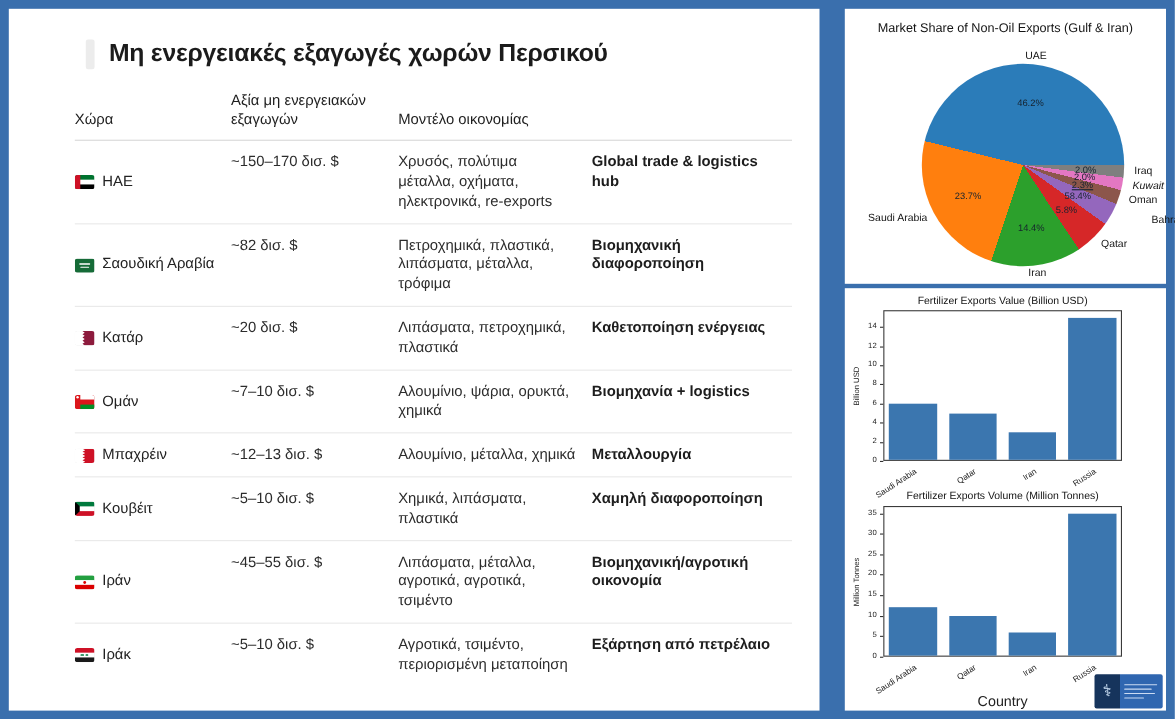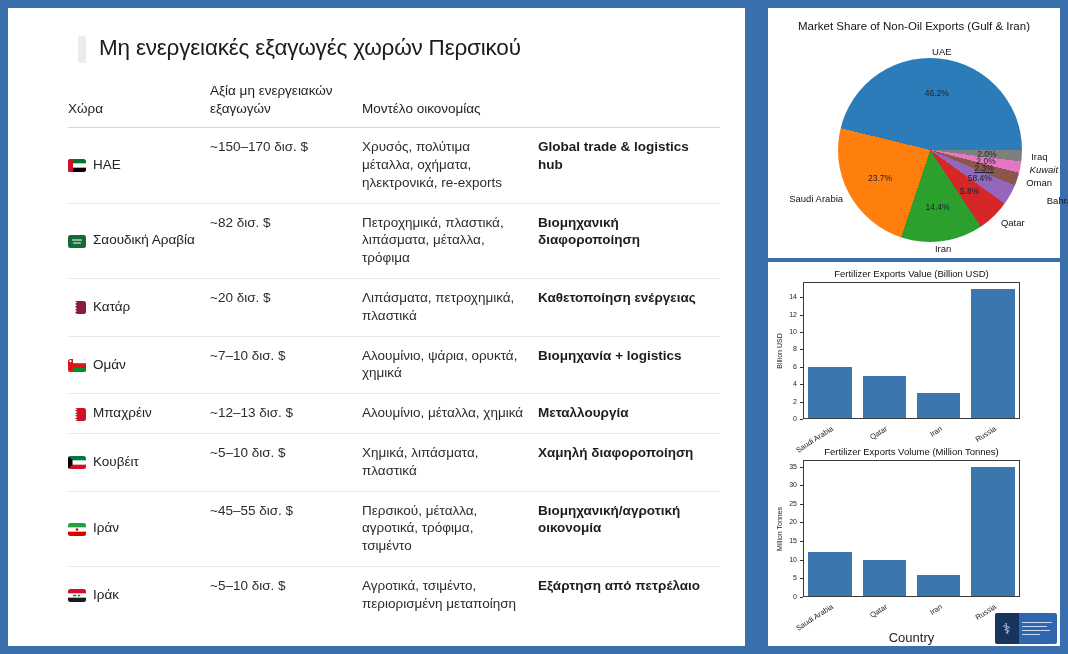--- a/index.html
+++ b/index.html
@@ -10,21 +10,21 @@
     -webkit-font-smoothing:antialiased;
   }
   .panel{position:absolute;background:#ffffff;}
   #table-panel{left:8px;top:8px;width:737px;height:638px;}
   #pie-panel{left:768px;top:8px;width:292px;height:250px;}
   #bars-panel{left:768px;top:262px;width:292px;height:384px;}
 
   
   .title-row{position:absolute;left:70px;top:26px;display:flex;align-items:flex-start;}
   .title-accent{width:8px;height:27px;background:#ececec;border-radius:2px;margin-right:13px;margin-top:2px;}
-  .page-title{font-size:22.5px;font-weight:400;color:#1b1b1b;letter-spacing:-0.2px;margin:0;line-height:1.2;}
+  .page-title{font-size:22.5px;font-weight:700;color:#1b1b1b;letter-spacing:-0.2px;margin:0;line-height:1.2;}
 
   .gtable{position:absolute;left:60px;top:74px;width:652px;}
   .thead{display:grid;grid-template-columns:142px 152px 176px 1fr;align-items:end;
          padding-bottom:10px;border-bottom:1px solid #d8d8d8;
          font-size:13.5px;color:#1e1e1e;line-height:1.3;}
   .thead > div{padding-right:14px;}
   .trow{display:grid;grid-template-columns:142px 152px 176px 1fr;
         padding:10px 0 11px 0;border-bottom:1px solid #e8e8e8;
         font-size:13.5px;color:#2c2c2c;line-height:1.32;}
   .trow:last-child{border-bottom:none;}
@@ -181,21 +181,21 @@
               <svg width="18" height="13" viewBox="0 0 18 13" xmlns="http://www.w3.org/2000/svg">
                 <rect width="18" height="13" fill="#fff"></rect>
                 <rect width="18" height="4.33" fill="#239f40"></rect>
                 <rect y="8.67" width="18" height="4.33" fill="#da0000"></rect>
                 <circle cx="9" cy="6.5" r="1.3" fill="#da0000"></circle>
               </svg>
             </span>
       <span class="country-name">Ιράν</span>
     </div>
     <div class="cell-value">~45–55 δισ. $</div>
-    <div class="cell-cats">Περσικού, μέταλλα, αγροτικά, τρόφιμα, τσιμέντο</div>
+    <div class="cell-cats">Λιπάσματα, μέταλλα, αγροτικά, αγροτικά, τσιμέντο</div>
     <div class="cell-model">Βιομηχανική/αγροτική οικονομία</div>
   </div>
 
   <div class="trow">
     <div class="cell-country">
       <span class="flag">
               <svg width="18" height="13" viewBox="0 0 18 13" xmlns="http://www.w3.org/2000/svg">
                 <rect width="18" height="13" fill="#fff"></rect>
                 <rect width="18" height="4.33" fill="#ce1126"></rect>
                 <rect y="8.67" width="18" height="4.33" fill="#1a1a1a"></rect>

